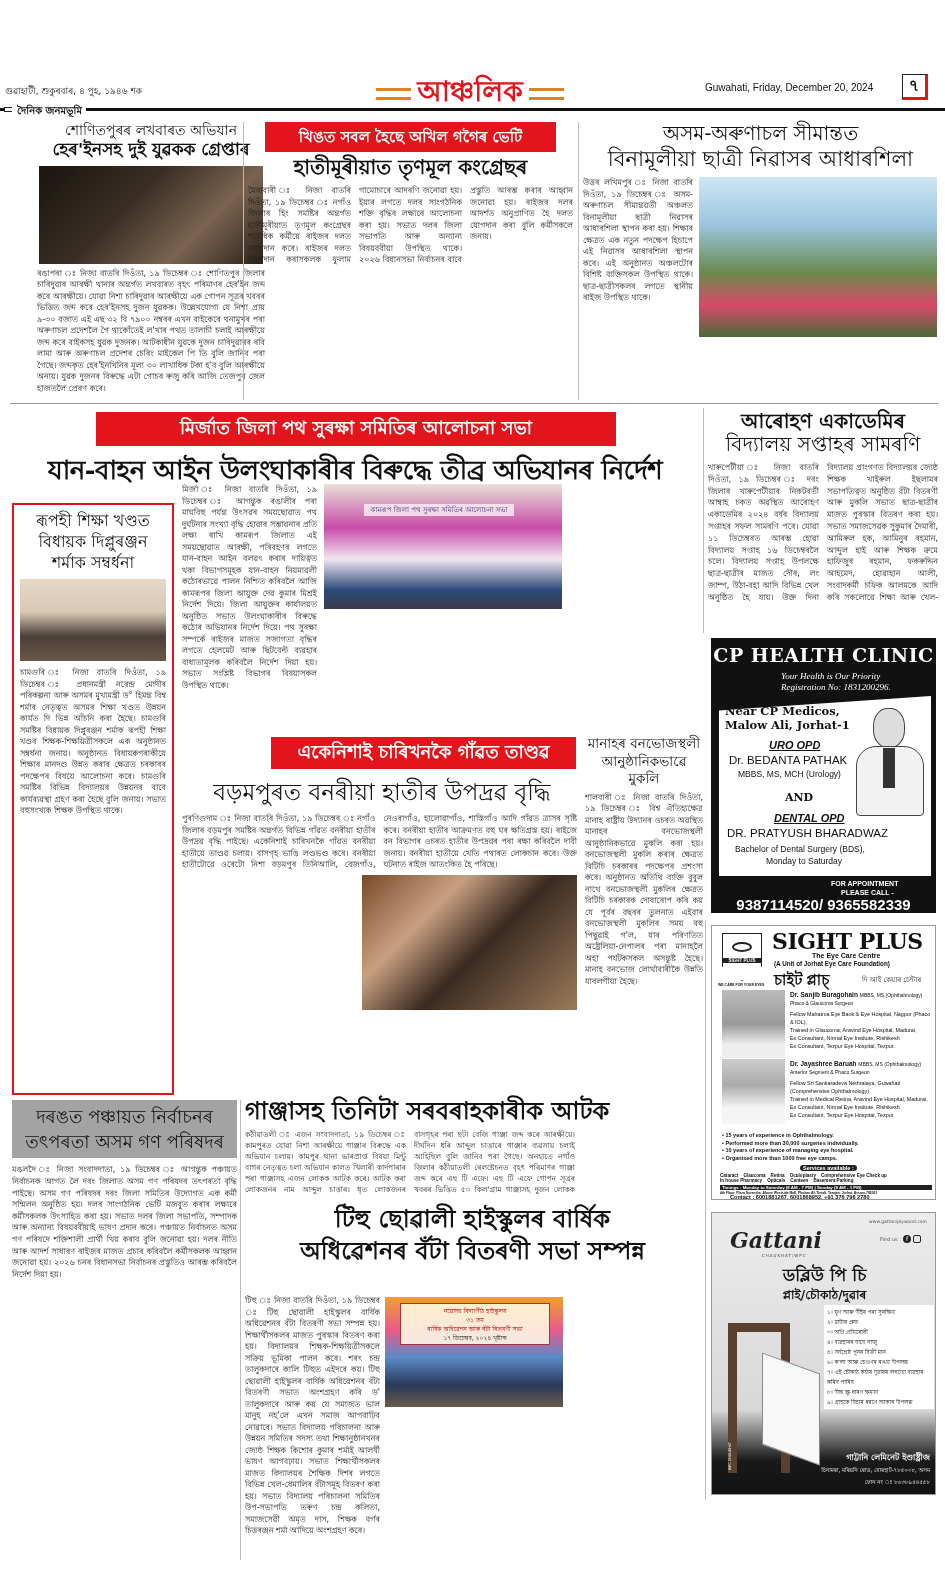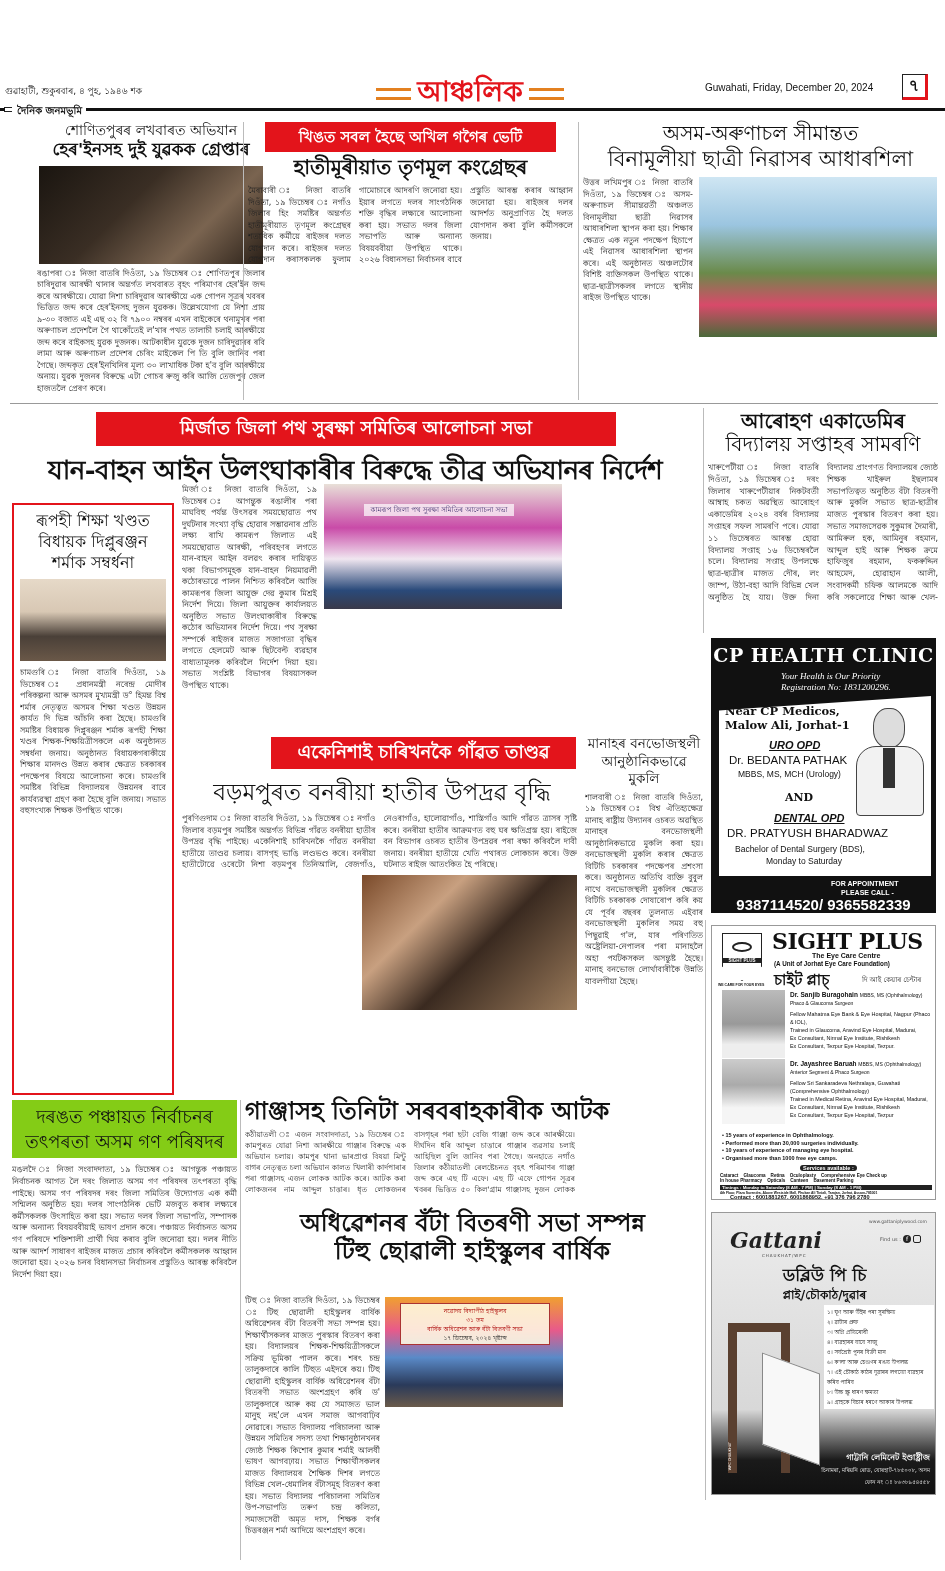--- a/index.html
+++ b/index.html
@@ -190,29 +190,29 @@
   <div style="position:absolute;left:8px;top:265px;width:212px;font-size:3.4px;font-weight:bold;white-space:nowrap;overflow:hidden;">4th Floor, Plaza Surendra, Above Westside Mall, Phukan Ali Tiniali, Tarajan, Jorhat, Assam-785001</div>
   <div style="position:absolute;left:18px;top:268px;font-size:5.6px;font-weight:bold;white-space:nowrap;">Contact : 6001881267, 6001868952, +91 376 796 2780</div>
 </div>
 
 <div class="abs" style="left:245px;top:1097px;width:330px;height:95px;">
   <div class="hl-black" style="font-size:24px;font-weight:bold;white-space:nowrap;">গাঞ্জাসহ তিনিটা সৰবৰাহকাৰীক আটক</div>
   <div class="body-text col2" style="margin-top:4px;height:66px;font-size:7.5px;line-height:11px;">কঠীয়াতলী ঃ এজন সংবাদদাতা, ১৯ ডিচেম্বৰ ঃ কামপুৰত যোৱা নিশা আৰক্ষীয়ে গাঞ্জাৰ বিৰুদ্ধে এক অভিযান চলায়। কামপুৰ থানা ভাৰপ্ৰাপ্ত বিষয়া মিন্টু বাগৰ নেতৃত্বত চলা অভিযান কালত খিলাৰী কাৰ্দপাৰাৰ পৰা গাঞ্জাসহ এজন লোকক আটক কৰে। আটক কৰা লোকজনৰ নাম আব্দুল চাত্তাৰ। ধৃত লোকজনৰ বাসগৃহৰ পৰা ছটা বেজি গাঞ্জা জব্দ কৰে আৰক্ষীয়ে। দীৰ্ঘদিন ধৰি আব্দুল চাত্তাৰে গাঞ্জাৰ ব্যৱসায় চলাই আহিছিল বুলি জানিব পৰা গৈছে। অনহাতে নগাঁও জিলাৰ কঠীয়াতলী ৰেলষ্টেচনত বৃহৎ পৰিমাণৰ গাঞ্জা জব্দ কৰে এছ টি এফে। এছ টি এফে গোপন সূত্ৰৰ খবৰৰ ভিত্তিত ৫০ কিল'গ্ৰাম গাঞ্জাসহ দুজন লোকক আটক কৰে। আটককাৰী গাঞ্জা সৰবৰাহকাৰী দুটা নলবাৰীৰ ফইজুল হক আৰু যমুনামুখৰ পাপু দাস।</div>
 </div>
 
 <div class="abs" style="left:12px;top:1100px;width:225px;height:460px;">
-  <div class="hl-black" style="font-size:18px;font-weight:normal;line-height:1.4;background:#84cc16;padding:4px 12px;">দৰঙত পঞ্চায়ত নিৰ্বাচনৰ তৎপৰতা অসম গণ পৰিষদৰ</div>
+  <div class="hl-black" style="font-size:18px;font-weight:normal;line-height:1.4;background:#a3a3a3;padding:4px 12px;">দৰঙত পঞ্চায়ত নিৰ্বাচনৰ তৎপৰতা অসম গণ পৰিষদৰ</div>
   <div class="body-text" style="margin-top:6px;height:360px;font-size:8px;line-height:11.6px;">মঙলদৈ ঃ নিজা সংবাদদাতা, ১৯ ডিচেম্বৰ ঃ আগন্তুক পঞ্চায়ত নিৰ্বাচনক আগত লৈ দৰং জিলাত অসম গণ পৰিষদৰ তৎপৰতা বৃদ্ধি পাইছে। অসম গণ পৰিষদৰ দৰং জিলা সমিতিৰ উদ্যোগত এক কৰ্মী সন্মিলন অনুষ্ঠিত হয়। দলৰ সাংগঠনিক ভেটি মজবুত কৰাৰ লক্ষ্যৰে কৰ্মীসকলক উৎসাহিত কৰা হয়। সভাত দলৰ জিলা সভাপতি, সম্পাদক আৰু অন্যান্য বিষয়ববীয়াই ভাষণ প্ৰদান কৰে। পঞ্চায়ত নিৰ্বাচনত অসম গণ পৰিষদে শক্তিশালী প্ৰাৰ্থী থিয় কৰাব বুলি জনোৱা হয়। দলৰ নীতি আৰু আদৰ্শ সাধাৰণ ৰাইজৰ মাজত প্ৰচাৰ কৰিবলৈ কৰ্মীসকলক আহ্বান জনোৱা হয়। ২০২৬ চনৰ বিধানসভা নিৰ্বাচনৰ প্ৰস্তুতিও আৰম্ভ কৰিবলৈ নিৰ্দেশ দিয়া হয়।</div>
 </div>
 
 <div class="abs vrule" style="left:240px;top:1100px;height:460px;"></div>
 
 <div class="abs" style="left:245px;top:1205px;width:455px;height:355px;">
+  <div class="hl-black" style="font-size:24px;">টিহু ছোৱালী হাইস্কুলৰ বাৰ্ষিক</div>
   <div class="hl-black" style="font-size:24px;margin-top:4px;">অধিৱেশনৰ বঁটা বিতৰণী সভা সম্পন্ন</div>
-  <div class="hl-black" style="font-size:24px;">টিহু ছোৱালী হাইস্কুলৰ বাৰ্ষিক</div>
   <div class="body-text" style="position:absolute;left:0;top:90px;width:135px;height:262px;font-size:8px;line-height:11.5px;">টিহু ঃ নিজা বাতৰি দিওঁতা, ১৯ ডিচেম্বৰ ঃ টিহু ছোৱালী হাইস্কুলৰ বাৰ্ষিক অধিৱেশনৰ বঁটা বিতৰণী সভা সম্পন্ন হয়। শিক্ষাৰ্থীসকলৰ মাজত পুৰস্কাৰ বিতৰণ কৰা হয়। বিদ্যালয়ৰ শিক্ষক-শিক্ষয়িত্ৰীসকলে সক্ৰিয় ভূমিকা পালন কৰে। শৰৎ চন্দ্ৰ তালুকদাৰে কালি টিহুত এইদৰে কয়। টিহু ছোৱালী হাইস্কুলৰ বাৰ্ষিক অধিৱেশনৰ বঁটা বিতৰণী সভাত অংশগ্ৰহণ কৰি ড' তালুকদাৰে আৰু কয় যে সমাজত ভাল মানুহ নহ'লে এখন সমাজ আগবাঢ়িব নোৱাৰে। সভাত বিদ্যালয় পৰিচালনা আৰু উন্নয়ন সমিতিৰ সদস্য তথা শিক্ষানুষ্ঠানখনৰ জ্যেষ্ঠ শিক্ষক কিশোৰ কুমাৰ শৰ্মাই আলৰ্ষী ভাষণ আগবঢ়ায়। সভাত শিক্ষাৰ্থীসকলৰ মাজত বিদ্যালয়ৰ শৈক্ষিক দিশৰ লগতে বিভিন্ন খেল-ধেমালিৰ বঁটাসমূহ বিতৰণ কৰা হয়। সভাত বিদ্যালয় পৰিচালনা সমিতিৰ উপ-সভাপতি তৰুণ চন্দ্ৰ কলিতা, সমাজসেৱী অমৃত দাস, শিক্ষক বৰ্গৰ চিত্তৰঞ্জন শৰ্মা আদিয়ে অংশগ্ৰহণ কৰে।</div>
   <div class="photo-school" style="position:absolute;left:140px;top:92px;width:178px;height:110px;">
     <div style="position:absolute;left:15px;top:6px;width:150px;background:rgba(255,255,230,0.85);border:1px solid #a33;font-size:6px;color:#a00;text-align:center;line-height:9px;padding:2px;">
       <div>নৱোদয় বিদ্যাপীঠ হাইস্কুলৰ</div>
       <div>৩১ তম</div>
       <div>বাৰ্ষিক অধিৱেশন আৰু বঁটা বিতৰণী সভা</div>
       <div style="color:#222;">১৭ ডিচেম্বৰ, ২০২৪ খৃষ্টাব্দ</div>
     </div>
   </div>
   <div class="body-text" style="position:absolute;left:140px;top:205px;width:178px;height:147px;"></div>

